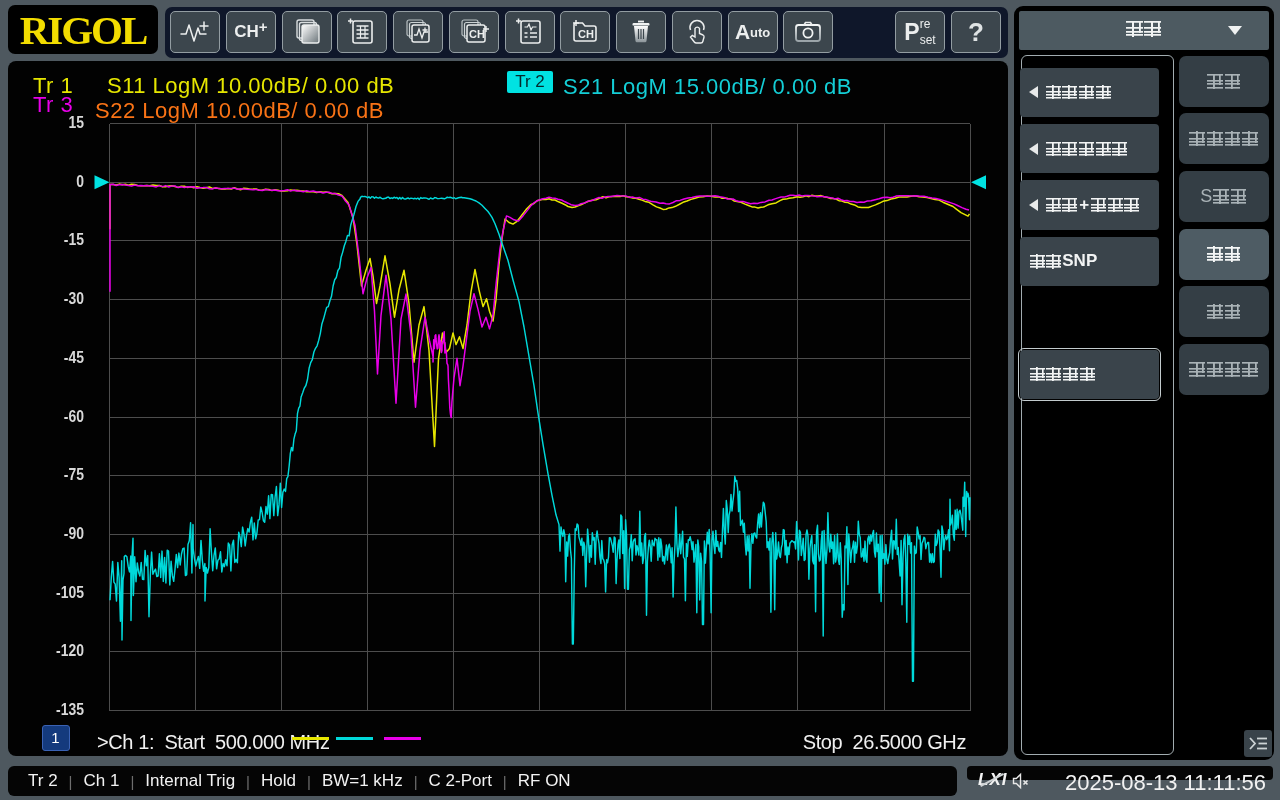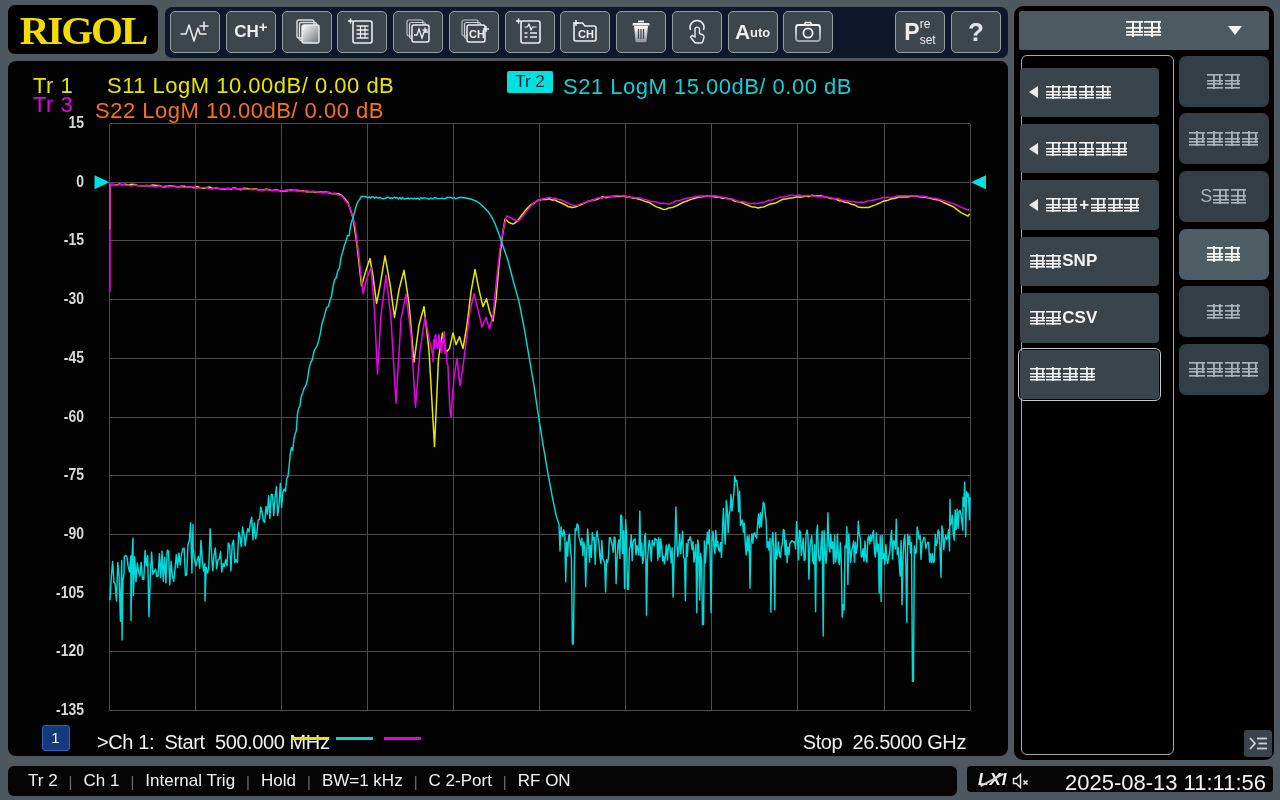--- a/index.html
+++ b/index.html
@@ -26,21 +26,21 @@
 #lcol{left:6.5px;top:48.5px;width:153px;height:700px;border:1.5px solid #a2acb0;border-radius:6px;background:#000}
 .lbtn{position:absolute;left:6px;width:139px;height:49.5px;background:#3a444b;border-radius:4px;color:#f2f4f4;
  font-size:17px;font-weight:bold;display:flex;align-items:center;padding-left:9px}
 .larr{width:0;height:0;border-top:6px solid transparent;border-bottom:6px solid transparent;border-right:9px solid #e8eaea;margin-right:7px}
 .rbtn{position:absolute;left:164.5px;width:90.5px;height:51px;background:#343e45;border-radius:7px;color:#a9b2b6;
  font-size:18px;display:flex;align-items:center;justify-content:center}
 
 #bbar{left:8px;top:766px;width:949px;height:30px;background:#050505;border-radius:6px;color:#f2f2f2;
  font-size:17px;display:flex;align-items:center;padding-left:20px}
 #bbar .sep{color:#6e6e6e;padding:0 11px;font-size:15px}
-#tbar2{left:967px;top:766px;width:306px;height:26px;background:#050505;border-radius:4px;color:#f2f2f2;font-size:17px}
+#tbar2{left:967px;top:766px;width:306px;height:14px;background:#050505;border-radius:4px;color:#f2f2f2;font-size:17px}
 
 .cj{display:inline-block;width:.88em;height:.84em;margin:0 .05em;vertical-align:-.06em;
  background-image:linear-gradient(currentColor,currentColor),linear-gradient(currentColor,currentColor),
   linear-gradient(currentColor,currentColor),linear-gradient(currentColor,currentColor),linear-gradient(currentColor,currentColor),linear-gradient(currentColor,currentColor);
  background-size:100% 11%,100% 11%,100% 11%,12% 100%,11% 74%,100% 11%;
  background-position:0 4%,0 48%,0 96%,44% 0,88% 10%,0 72%;
  background-repeat:no-repeat}
 svg{display:block}
 </style></head>
 <body>
@@ -236,21 +236,20 @@
       <div class="lbtn" style="top:174.3px;">
         <span class="larr"></span>
         <i class="cj"></i>
         <i class="cj"></i>
         <span style="margin:0 1px">+</span>
         <i class="cj"></i>
         <i class="cj"></i>
         <i class="cj"></i>
       </div>
       <div class="lbtn" style="top:230.7px;"><i class="cj"></i><i class="cj"></i>SNP</div>
-      <div class="lbtn" style="top:287.1px;"><i class="cj"></i><i class="cj"></i>CSV</div>
       <div class="lbtn" style="top:343.5px;outline:1.5px solid #c3cbce;outline-offset:1.5px;">
         <i class="cj"></i>
         <i class="cj"></i>
         <i class="cj"></i>
         <i class="cj"></i>
       </div>
     <div class="rbtn" style="top:49.7px;">
         <i class="cj"></i>
         <i class="cj"></i>
       </div>

